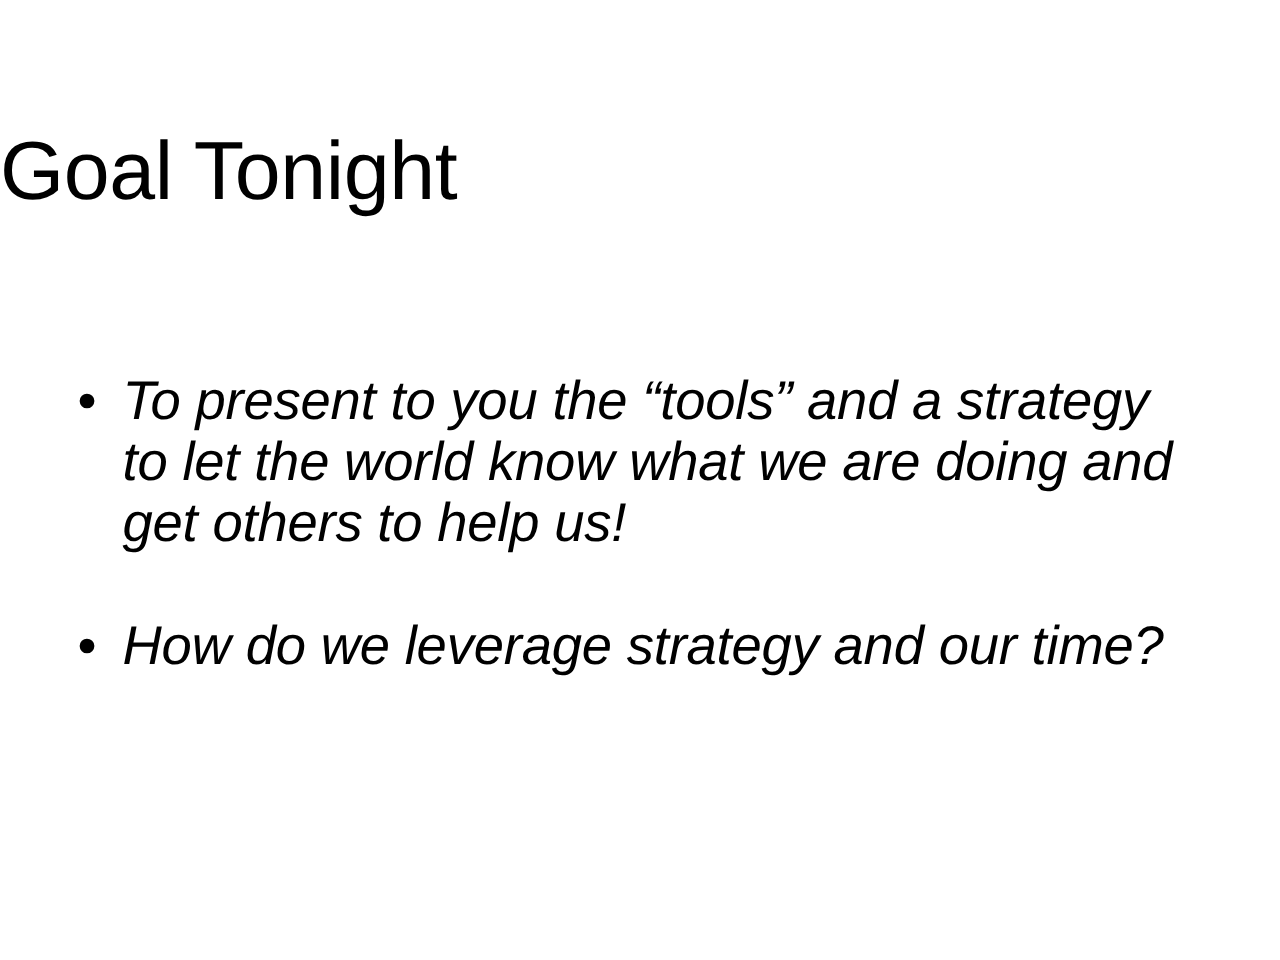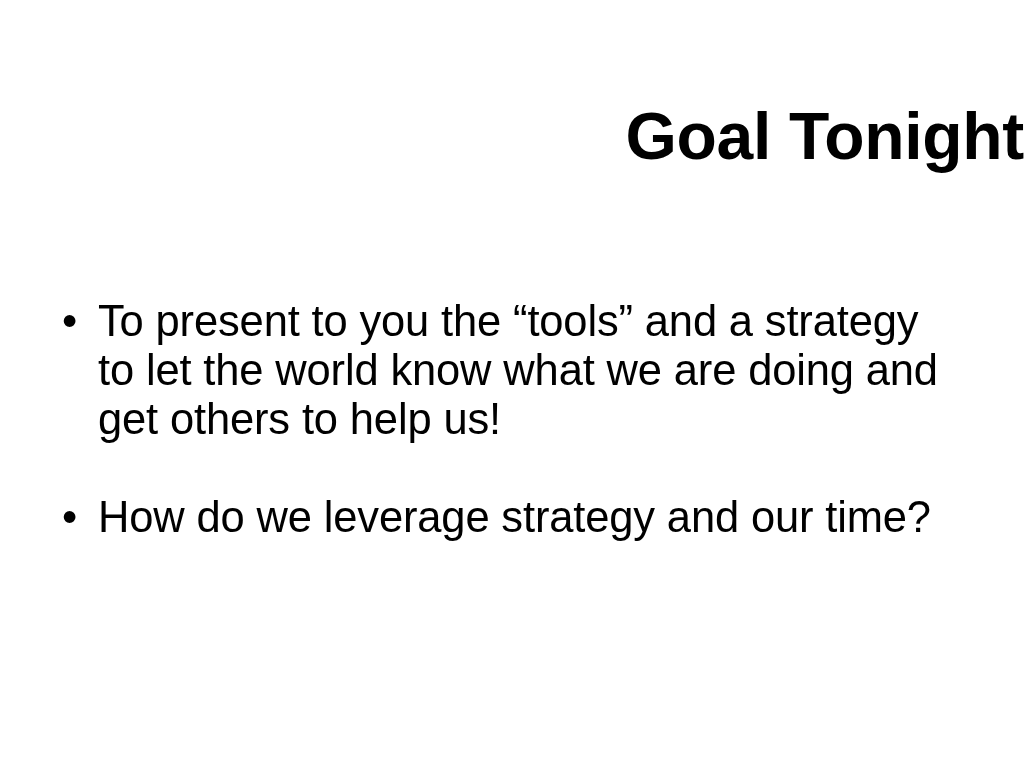--- a/index.html
+++ b/index.html
@@ -21,24 +21,24 @@
     height: 768px;
     background: #ffffff;
     box-sizing: border-box;
   }
 
   .slide-title {
     position: absolute;
     left: 0;
     top: 58px;
     width: 1024px;
-    text-align: right;
+    text-align: left;
     font-size: 66px;
     line-height: 1.04;
-    font-weight: 700;
+    font-weight: 400;
     letter-spacing: -0.3px;
     color: #000000;
     white-space: nowrap;
   }
 
   .slide-body {
     position: absolute;
     left: 56px;
     top: 297px;
     width: 930px;
@@ -70,20 +70,21 @@
     top: 0;
     width: 24px;
     font-size: 43.5px;
     line-height: 49px;
     text-align: left;
     color: #000000;
   }
 
   .bullet-text {
     display: block;
+    font-style: italic;
   }
 
   
   .bullet-item--wrap .bullet-text {
     max-width: 868px;
   }
 </style>
 </head>
 <body>
 

